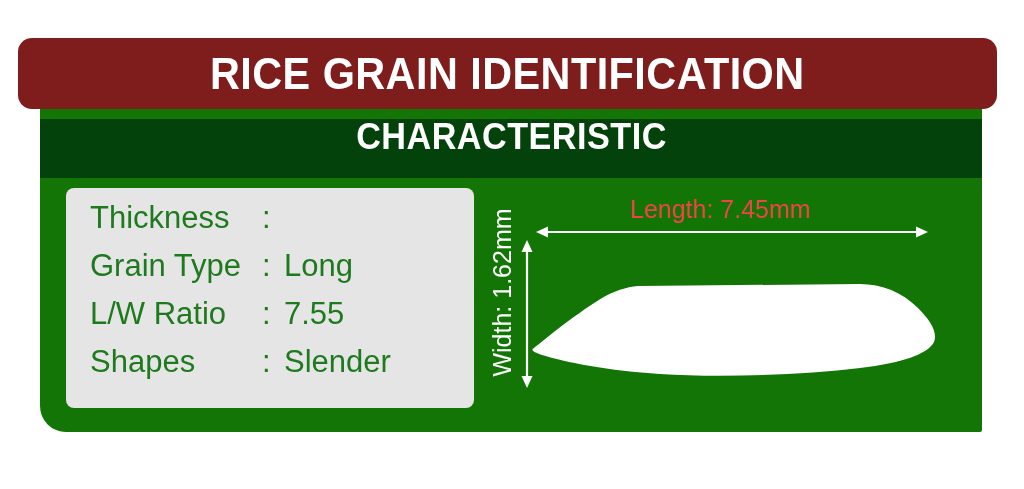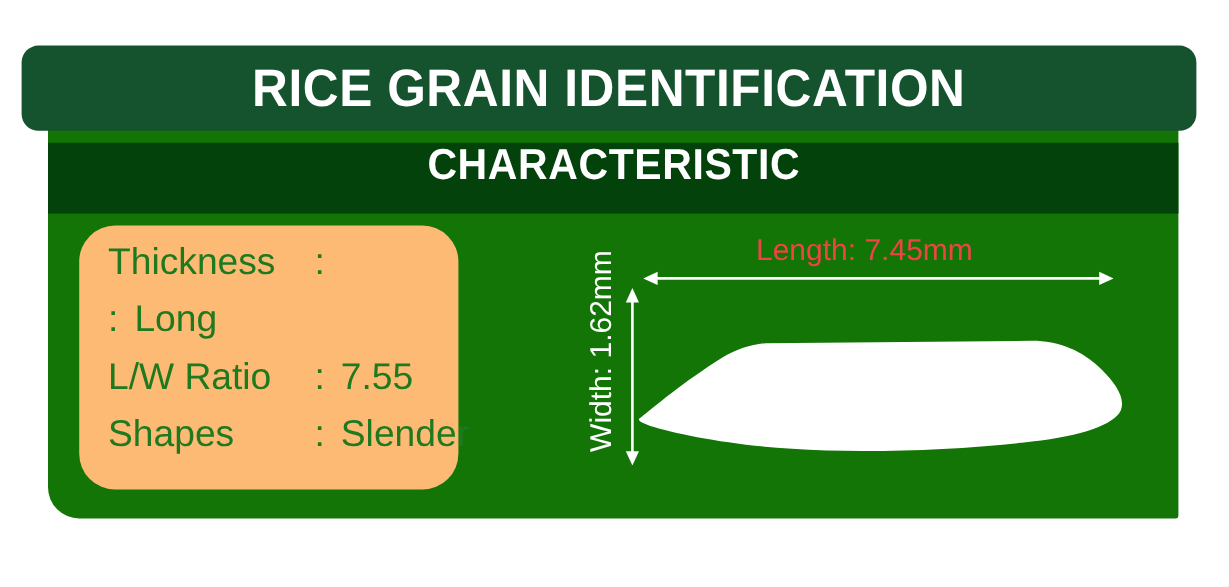--- a/index.html
+++ b/index.html
@@ -24,21 +24,21 @@
     background: #ffffff;
   }
 
   
   #title-bar {
     position: absolute;
     left: 18px;
     top: 38px;
     width: 979px;
     height: 71px;
-    background: #14532d;
+    background: #7f1d1d;
     border-radius: 14px;
     display: flex;
     align-items: center;
     justify-content: center;
     z-index: 4;
   }
   #title-text {
     color: #ffffff;
     font-size: 44px;
     font-weight: bold;
@@ -81,24 +81,24 @@
     line-height: 1;
     white-space: nowrap;
     transform: scaleX(0.95);
   }
 
   
   #char-card {
     position: absolute;
     left: 66px;
     top: 188px;
-    width: 316px;
+    width: 408px;
     height: 220px;
-    background: #fdba74;
-    border-radius: 30px;
+    background: #e5e5e5;
+    border-radius: 8px;
     z-index: 3;
     padding: 14px 0 0 0;
     box-sizing: border-box;
   }
   .char-row {
     display: flex;
     align-items: baseline;
     height: 48px;
     padding-left: 24px;
     box-sizing: border-box;
@@ -190,20 +190,21 @@
   </div>
 
   <div id="char-card">
 
     <div class="char-row">
       <span class="char-label">Thickness</span>
       <span class="char-sep">:</span>
     </div>
 
     <div class="char-row">
+      <span class="char-label">Grain Type</span>
       <span class="char-sep">:</span>
       <span class="char-value">Long</span>
     </div>
 
     <div class="char-row">
       <span class="char-label">L/W Ratio</span>
       <span class="char-sep">:</span>
       <span class="char-value">7.55</span>
     </div>
 

